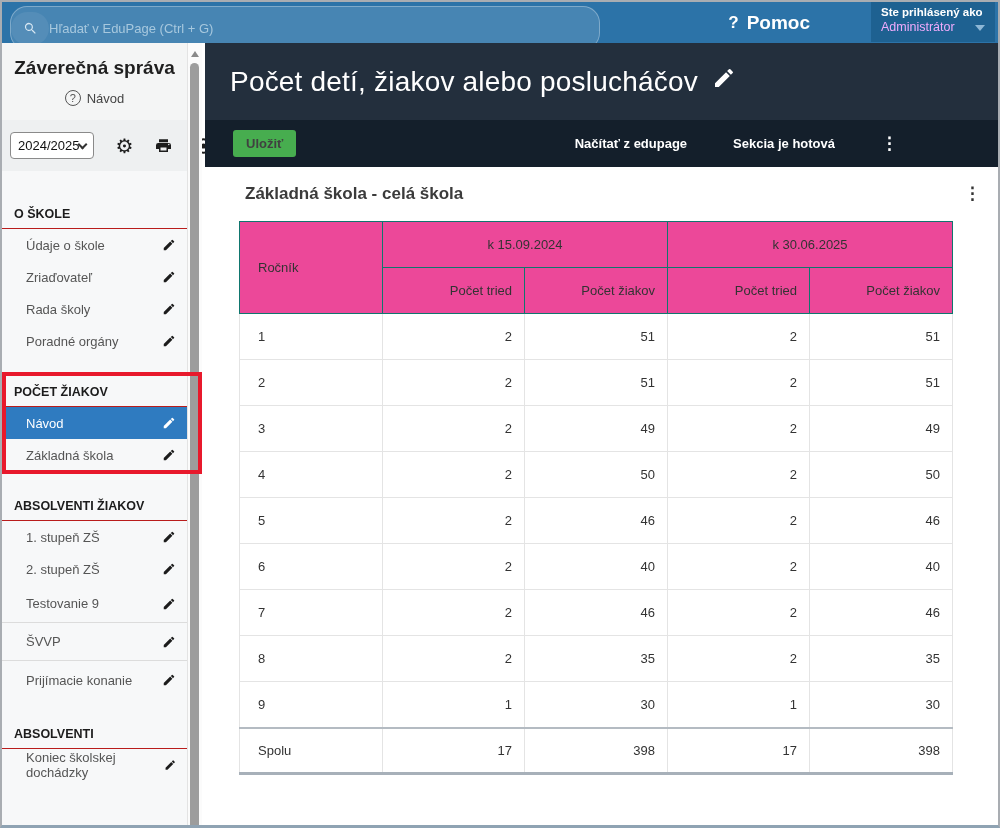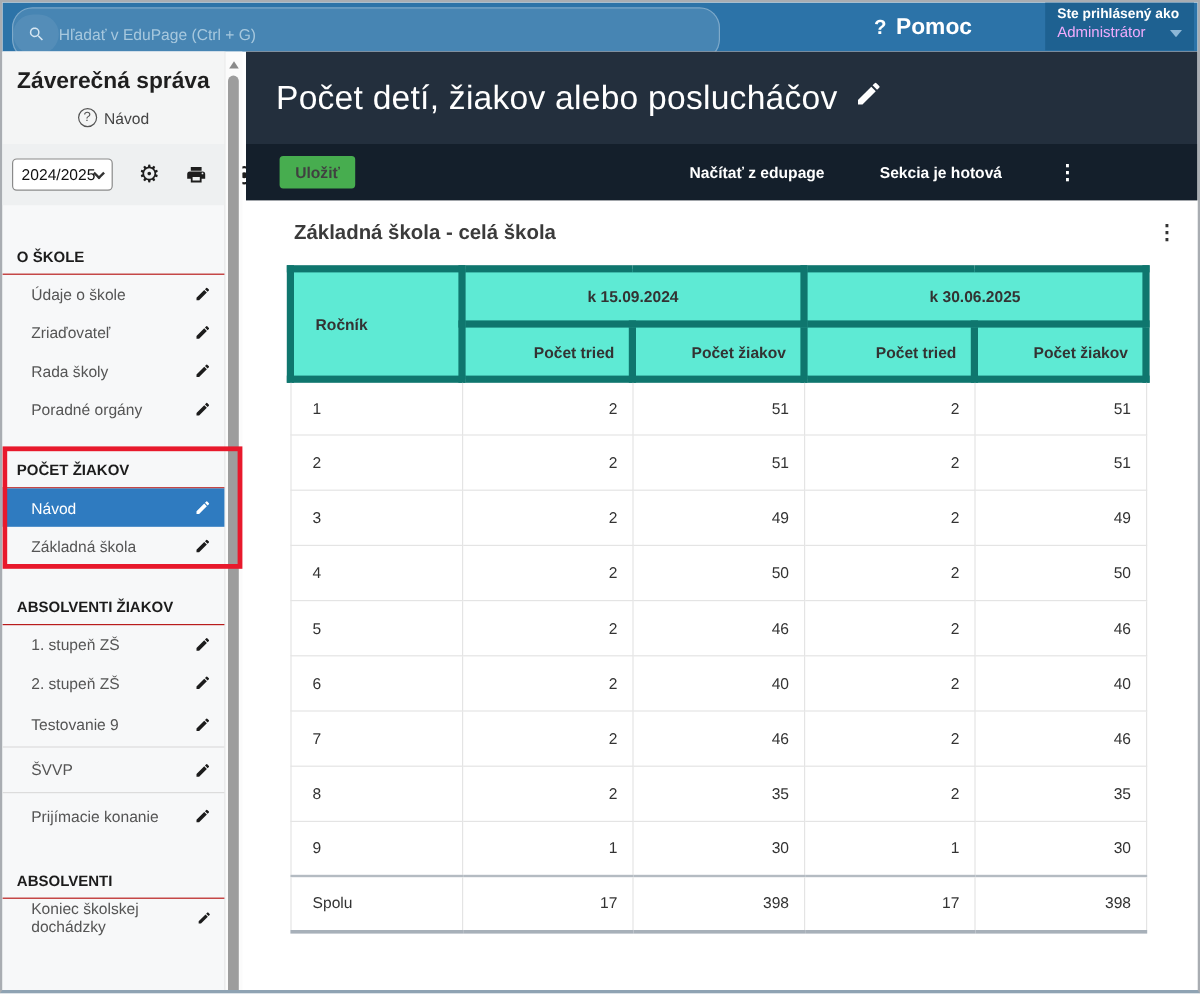--- a/index.html
+++ b/index.html
@@ -89,22 +89,22 @@
 
   .card { padding:16px 0 0 34px; }
   .card-header { width:744px; display:flex; justify-content:space-between; align-items:center; }
   .card-title { font-size:17px; font-weight:bold; color:#3b3b3b; padding-left:6px; }
   .card-dots { color:#333; font-size:17px; font-weight:bold; cursor:pointer; padding-right:2px; }
 
   table.data { border-collapse:collapse; margin-top:17px; width:713px; table-layout:fixed; }
   table.data col.c0 { width:143px; } table.data col.c1 { width:142px; }
   table.data col.c2 { width:143px; } table.data col.c3 { width:142px; }
   table.data col.c4 { width:143px; }
-  table.data thead th { background:#5eead4; border:6px solid #0f766e; font-size:13px;
-                        font-weight:bold; color:#333; height:46px; }
+  table.data thead th { background:#ec4899; border:1px solid #0f766e; font-size:13px;
+                        font-weight:normal; color:#333; height:46px; }
   th.rocnik { text-align:left; padding-left:18px; }
   th.group { text-align:center; }
   th.sub { text-align:right; padding-right:12px;margin-left:48px; }
   table.data td { border:1px solid #e4e4e4; font-size:13px; color:#333; height:46px;
                   background:#fff; }
   td.cell-left { text-align:left; padding-left:18px; }
   td.cell-num { text-align:right; padding-right:12px; }
   tr.total td { border-top:2px solid #b4bbc2; border-bottom:3px solid #a7b0b9; }
 
   .mag { width:15px; height:15px; }

